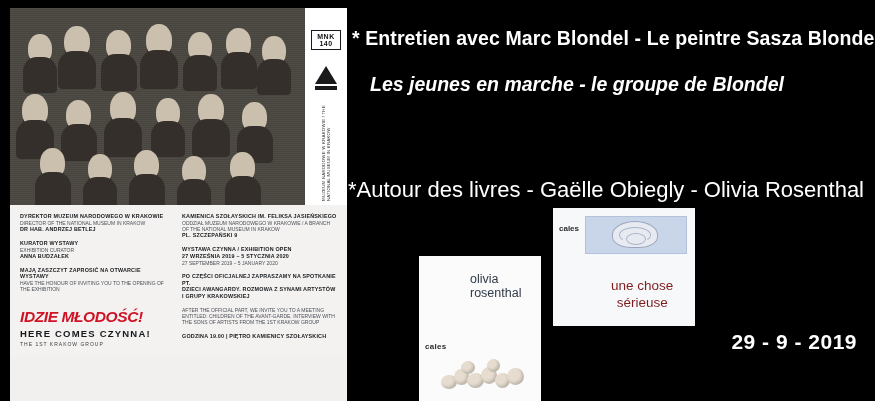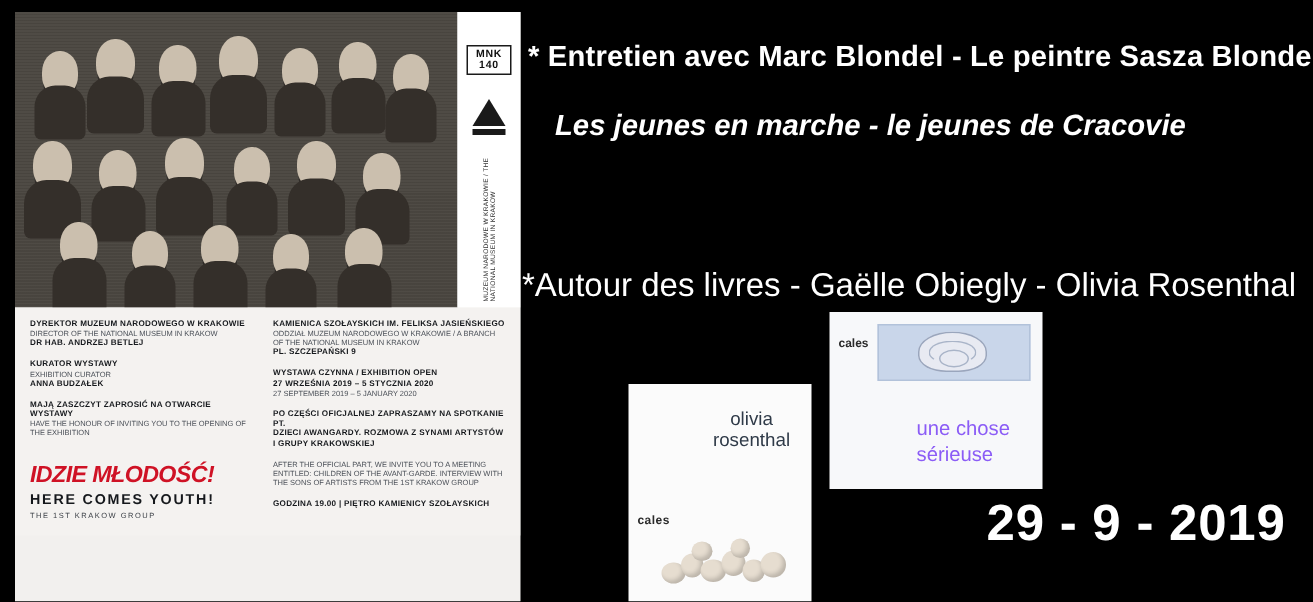--- a/index.html
+++ b/index.html
@@ -227,21 +227,21 @@
     color: #2b2b2b;
     letter-spacing: .3px;
   }
   .book-rosenthal .pub .c {
     font-weight: bold;
   }
   .book-rosenthal .author {
     position: absolute;
     right: 9px;
     top: 16px;
-    text-align: center;
+    text-align: left;
     font-size: 12.5px;
     line-height: 1.15;
     color: #2f3a48;
     width: 62px;
   }
   .pebbles {
     position: absolute;
     left: 22px;
     bottom: 8px;
     width: 86px;
@@ -307,29 +307,30 @@
     width: 18px; height: 10px;
     border-radius: 50%;
     border: 1px solid #a9b4c8;
   }
   .chose-title {
     position: absolute;
     left: 58px;
     top: 70px;
     font-size: 13.5px;
     line-height: 1.25;
-    color: #8b5cf6;
+    color: #7f1d1d;
+    text-align: center;
   }
 
   
   .date {
     position: absolute;
     right: 18px;
     top: 330px;
-    font-size: 34px;
+    font-size: 21px;
     font-weight: bold;
     color: #ffffff;
     letter-spacing: .5px;
     white-space: nowrap;
   }
   .time {
     position: absolute;
     right: 30px;
     top: 366px;
     font-size: 27px;
@@ -415,28 +416,28 @@
         <div class="blk">
           <div class="en">AFTER THE OFFICIAL PART, WE INVITE YOU TO A MEETING ENTITLED: CHILDREN OF THE AVANT-GARDE. INTERVIEW WITH THE SONS OF ARTISTS FROM THE 1ST KRAKOW GROUP</div>
         </div>
         <div class="blk">
           <div class="pl">GODZINA 19.00 | PIĘTRO KAMIENICY SZOŁAYSKICH</div>
         </div>
       </div>
 
       <div class="headline">
         <div class="hl1">IDZIE MŁODOŚĆ!</div>
-        <div class="hl2">HERE COMES YOUTH!</div>
+        <div class="hl2">HERE COMES CZYNNA!</div>
         <div class="hl3">THE 1ST KRAKOW GROUP</div>
       </div>
     </div>
   </div>
 
   <div class="line1">* Entretien avec Marc Blondel - Le peintre Sasza Blonder</div>
-  <div class="line2">Les jeunes en marche - le jeunes de Cracovie</div>
+  <div class="line2">Les jeunes en marche - le groupe de Blondel</div>
   <div class="line3">*Autour des livres - Gaëlle Obiegly - Olivia Rosenthal</div>
 
   <div class="book-rosenthal">
     <div class="pub"><span class="c">cales</span></div>
     <div class="author">
       <div>olivia</div>
       <div>rosenthal</div>
     </div>
     <div class="pebbles">
       <div class="peb" style="left:0px;  top:16px; width:16px; height:14px;"></div>

